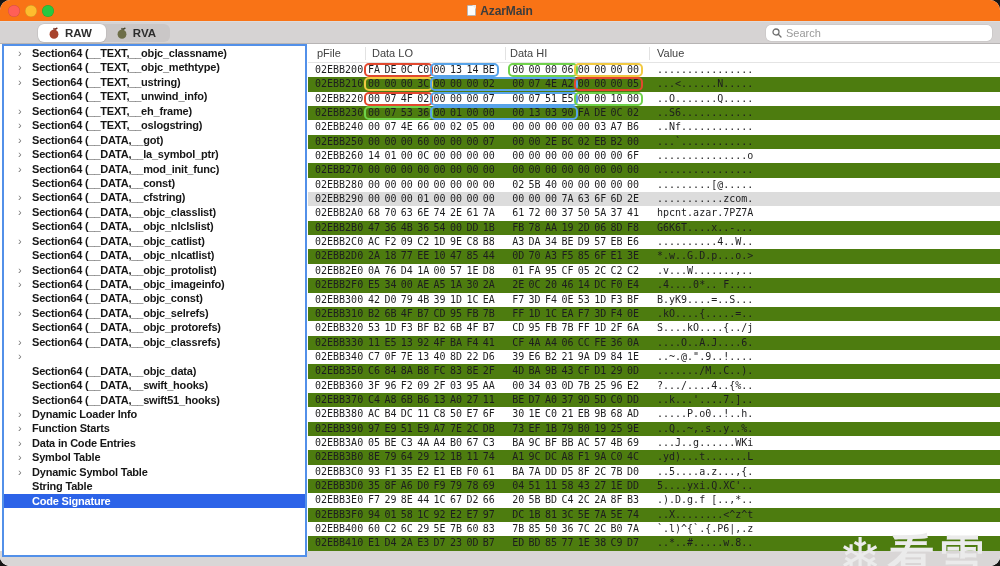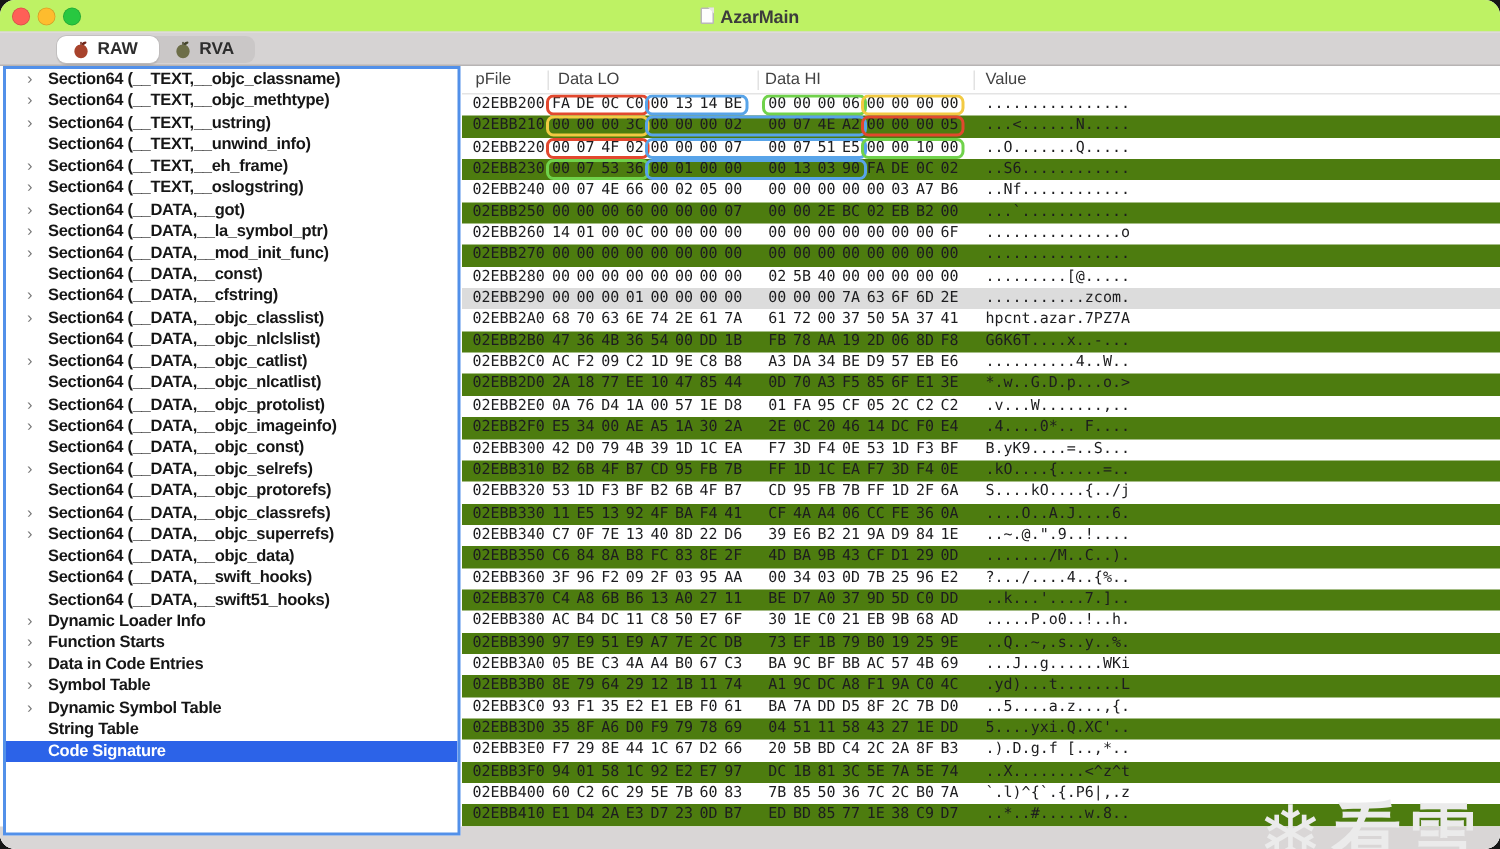--- a/index.html
+++ b/index.html
@@ -1,20 +1,20 @@
 <!DOCTYPE html>
 <html><head>
 <meta charset="utf-8">
 <style>
   html,body{margin:0;padding:0;background:#161616;}
   *{box-sizing:border-box;}
   .window{position:relative;width:1000px;height:566px;background:#ffffff;border-radius:10px;overflow:hidden;
           font-family:"Liberation Sans",sans-serif;-webkit-font-smoothing:antialiased;}
   
-  .titlebar{position:absolute;left:0;top:0;right:0;height:26px;background:#bef264;}
+  .titlebar{position:absolute;left:0;top:0;right:0;height:26px;background:#f97316;}
   .tl{position:absolute;top:5px;width:12px;height:12px;border-radius:50%;box-shadow:inset 0 0 0 .5px rgba(0,0,0,.18);}
   .tl.red{left:8px;background:#ff5f57;} .tl.yellow{left:25px;background:#febc2e;} .tl.green{left:42px;background:#28c840;}
   .titlegroup{position:absolute;left:0;right:0;top:0;height:21px;display:flex;align-items:center;justify-content:center;gap:4px;}
   .doc-icon{width:9px;height:11px;background:#fdfdfd;border:1px solid #b9b7b7;border-radius:1px;position:relative;}
   .doc-icon:after{content:"";position:absolute;right:-1px;top:-1px;border-style:solid;border-width:0 4px 4px 0;border-color:transparent #e9e6e6 transparent transparent;}
   .title{font-size:12px;font-weight:bold;color:#3c3c3c;letter-spacing:-.1px;}
   
   .toolbar{position:absolute;left:0;top:21px;right:0;height:23px;background:#d6d3d3;border-top:1px solid #dedbdb;border-bottom:1px solid #b7b4b4;}
   .seg{position:absolute;left:38px;top:2px;height:18px;display:flex;background:#cac7c7;border-radius:6px;align-items:stretch;}
   .seg-btn{display:flex;align-items:center;gap:5px;padding:0 14px 0 10px;font-size:11.5px;font-weight:600;color:#2d2d2d;border-radius:6px;cursor:default;}
@@ -78,20 +78,27 @@
         </div>
         <div class="seg-btn">
           <svg width="12" height="13" viewBox="0 0 12 13">
             <path d="M6 2.6 C3.2 2.6 1.6 4.8 1.6 7.2 C1.6 10 3.6 11.8 6 11.8 C8.4 11.8 10.4 10 10.4 7.2 C10.4 4.8 8.8 2.6 6 2.6 Z" fill="#6d6e48"></path>
             <rect x="5.5" y="0.8" width="1" height="2.2" rx=".5" fill="#44452b"></rect>
             <ellipse cx="8" cy="1.8" rx="1.8" ry=".9" transform="rotate(-25 8 1.8)" fill="#44452b"></ellipse>
           </svg>
           <span>RVA</span>
         </div>
       </div>
+    <div class="search">
+      <svg width="10" height="10" viewBox="0 0 10 10">
+        <circle cx="4" cy="4" r="3" fill="none" stroke="#6e6e6e" stroke-width="1.3"></circle>
+        <line x1="6.3" y1="6.3" x2="9" y2="9" stroke="#6e6e6e" stroke-width="1.3" stroke-linecap="round"></line>
+      </svg>
+      <span class="search-ph">Search</span>
+    </div>
   </div>
 
   <div class="content">
     <div class="bottom-chrome"></div>
 
     <div class="sidebar" id="sidebarList">
         <div class="side-item"><span class="chev">›</span><span>Section64 (__TEXT,__objc_classname)</span></div>
         <div class="side-item"><span class="chev">›</span><span>Section64 (__TEXT,__objc_methtype)</span></div>
         <div class="side-item"><span class="chev">›</span><span>Section64 (__TEXT,__ustring)</span></div>
         <div class="side-item"><span>Section64 (__TEXT,__unwind_info)</span></div>
@@ -105,21 +112,21 @@
         <div class="side-item"><span class="chev">›</span><span>Section64 (__DATA,__objc_classlist)</span></div>
         <div class="side-item"><span>Section64 (__DATA,__objc_nlclslist)</span></div>
         <div class="side-item"><span class="chev">›</span><span>Section64 (__DATA,__objc_catlist)</span></div>
         <div class="side-item"><span>Section64 (__DATA,__objc_nlcatlist)</span></div>
         <div class="side-item"><span class="chev">›</span><span>Section64 (__DATA,__objc_protolist)</span></div>
         <div class="side-item"><span class="chev">›</span><span>Section64 (__DATA,__objc_imageinfo)</span></div>
         <div class="side-item"><span>Section64 (__DATA,__objc_const)</span></div>
         <div class="side-item"><span class="chev">›</span><span>Section64 (__DATA,__objc_selrefs)</span></div>
         <div class="side-item"><span>Section64 (__DATA,__objc_protorefs)</span></div>
         <div class="side-item"><span class="chev">›</span><span>Section64 (__DATA,__objc_classrefs)</span></div>
-        <div class="side-item"><span class="chev">›</span><span>Section64 (__DATA,__objc_superrefs)</span></div>
+        <div class="side-item"><span class="chev">›</span></div>
         <div class="side-item"><span>Section64 (__DATA,__objc_data)</span></div>
         <div class="side-item"><span>Section64 (__DATA,__swift_hooks)</span></div>
         <div class="side-item"><span>Section64 (__DATA,__swift51_hooks)</span></div>
         <div class="side-item"><span class="chev">›</span><span>Dynamic Loader Info</span></div>
         <div class="side-item"><span class="chev">›</span><span>Function Starts</span></div>
         <div class="side-item"><span class="chev">›</span><span>Data in Code Entries</span></div>
         <div class="side-item"><span class="chev">›</span><span>Symbol Table</span></div>
         <div class="side-item"><span class="chev">›</span><span>Dynamic Symbol Table</span></div>
         <div class="side-item"><span>String Table</span></div>
         <div class="side-item selected"><span>Code Signature</span></div>

